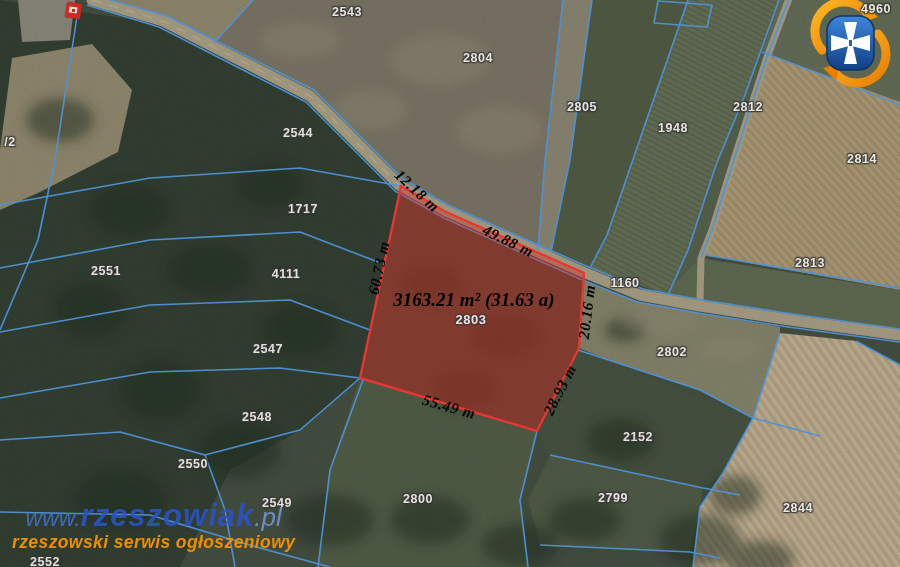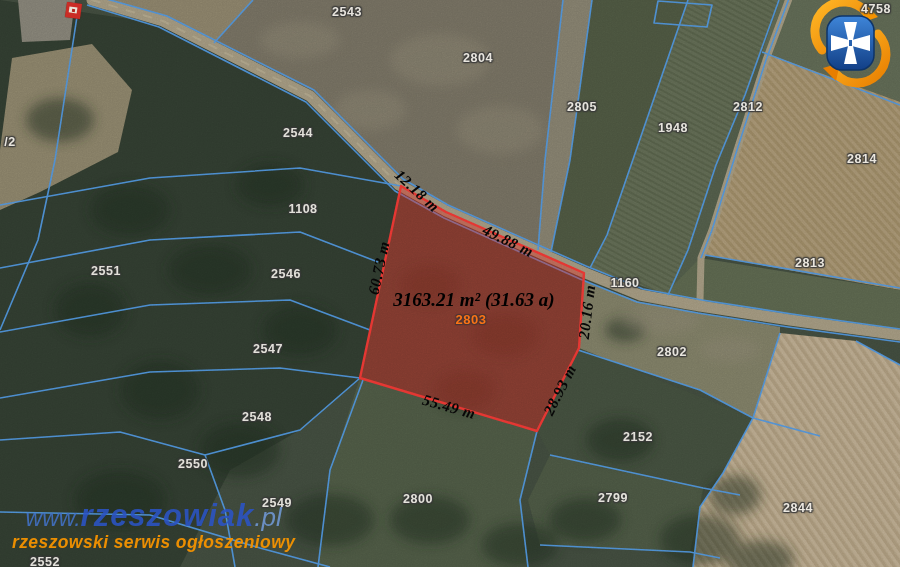--- a/index.html
+++ b/index.html
@@ -21,21 +21,21 @@
     font-family:"Liberation Serif",serif;font-style:italic;font-weight:bold;
     font-size:15.5px;color:#070707;letter-spacing:.5px;
   }
   .arealabel{
     position:absolute;transform:translate(-50%,-50%);white-space:nowrap;
     font-family:"Liberation Serif",serif;font-style:italic;font-weight:bold;
     font-size:19px;color:#000;
   }
   .hl-id{
     position:absolute;transform:translate(-50%,-50%);
-    font-size:13px;font-weight:bold;letter-spacing:.5px;color:#f97316;
+    font-size:13px;font-weight:bold;letter-spacing:.5px;color:#e5e5e5;
     text-shadow:1px 1px 1px #4a3434,-1px -1px 1px #4a3434,1px -1px 1px #4a3434,-1px 1px 1px #4a3434;
   }
   
   .wm{position:absolute;left:12px;top:500px;line-height:1;white-space:nowrap;font-style:italic;}
   .wm .w1{opacity:.88;}
   .wm .www{font-size:23px;color:#4272c8;font-weight:normal;}
   .wm .name{font-size:31px;font-weight:bold;color:#2b54c6;letter-spacing:1px;}
   .wm .tld{font-size:26px;color:#7199d6;}
   .wm .w2{margin-top:3px;font-size:17.5px;font-weight:bold;color:#f39200;letter-spacing:.4px;opacity:.96;}
   
@@ -219,27 +219,27 @@
   <div class="house">
       <div class="in"></div>
       <div class="dot"></div>
     </div>
 
   <div class="plabel" style="left:347px;top:12px">2543</div>
   <div class="plabel" style="left:478px;top:58px">2804</div>
   <div class="plabel" style="left:582px;top:107px">2805</div>
   <div class="plabel" style="left:673px;top:128px">1948</div>
   <div class="plabel" style="left:748px;top:107px">2812</div>
-  <div class="plabel" style="left:876px;top:9px">4758</div>
+  <div class="plabel" style="left:876px;top:9px">4960</div>
   <div class="plabel" style="left:862px;top:159px">2814</div>
   <div class="plabel" style="left:810px;top:263px">2813</div>
   <div class="plabel" style="left:625px;top:283px">1160</div>
   <div class="plabel" style="left:298px;top:133px">2544</div>
-  <div class="plabel" style="left:303px;top:209px">1108</div>
-  <div class="plabel" style="left:286px;top:274px">2546</div>
+  <div class="plabel" style="left:303px;top:209px">1717</div>
+  <div class="plabel" style="left:286px;top:274px">4111</div>
   <div class="plabel" style="left:106px;top:271px">2551</div>
   <div class="plabel" style="left:268px;top:349px">2547</div>
   <div class="plabel" style="left:257px;top:417px">2548</div>
   <div class="plabel" style="left:193px;top:464px">2550</div>
   <div class="plabel" style="left:277px;top:503px">2549</div>
   <div class="plabel" style="left:45px;top:562px">2552</div>
   <div class="plabel" style="left:10px;top:142px">/2</div>
   <div class="plabel" style="left:418px;top:499px">2800</div>
   <div class="plabel" style="left:672px;top:352px">2802</div>
   <div class="plabel" style="left:638px;top:437px">2152</div>

